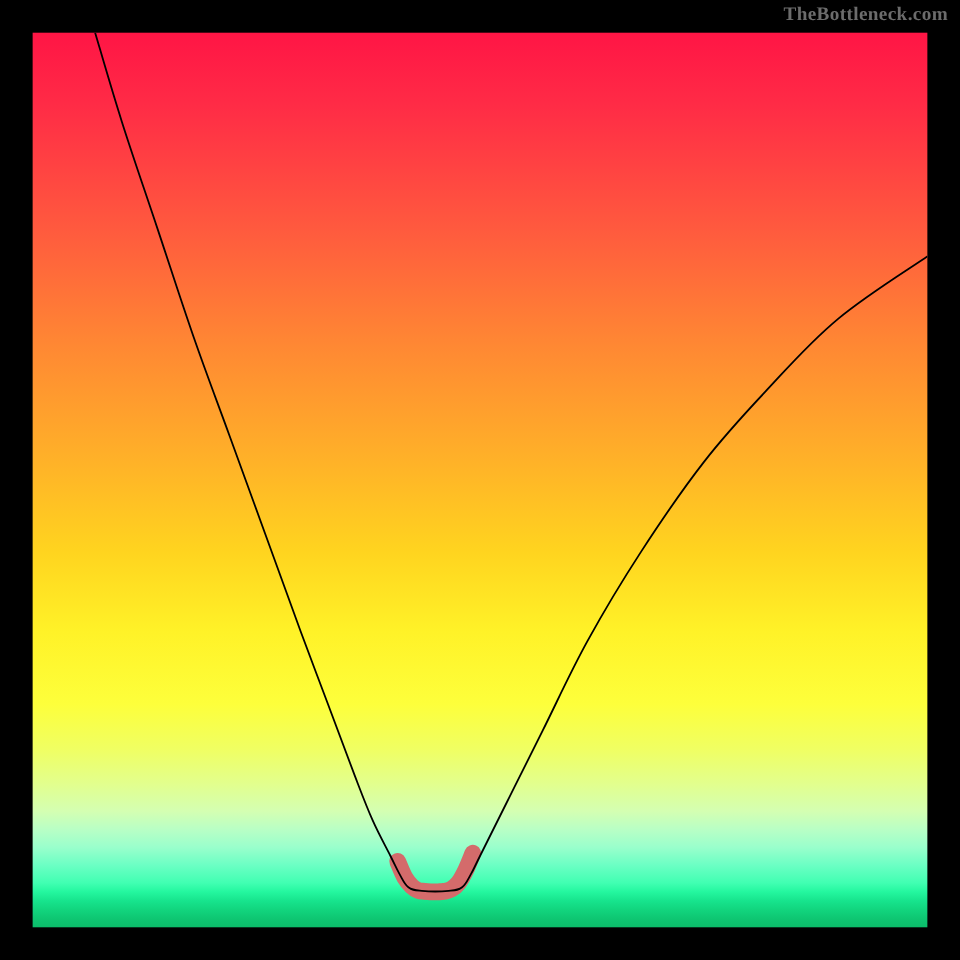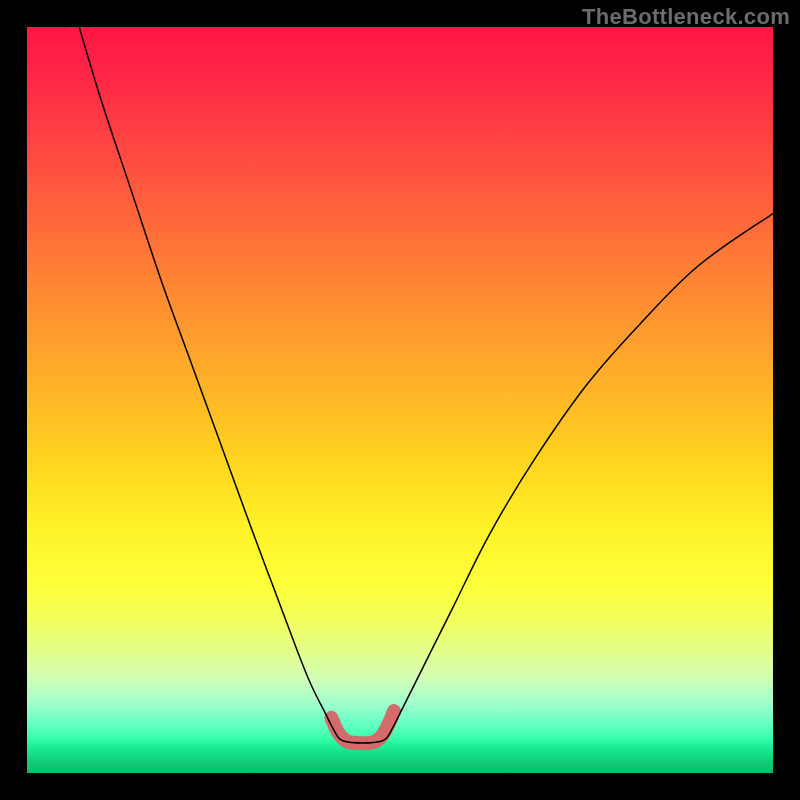--- a/index.html
+++ b/index.html
@@ -13,22 +13,22 @@
   .outer {
     position: relative;
     width: 800px;
     height: 800px;
     background: #000000;
   }
   .watermark {
     position: absolute;
     top: 4px;
     right: 10px;
-    font-family: Liberation Sans, sans-serif;
-    font-size: 22px;
+    font-family: Liberation Serif, serif;
+    font-size: 16px;
     font-weight: 600;
     color: #6c6c6c;
     z-index: 50;
     letter-spacing: 0.3px;
   }
   .plot-area {
     position: absolute;
     left: 27px;
     top: 27px;
     width: 746px;

